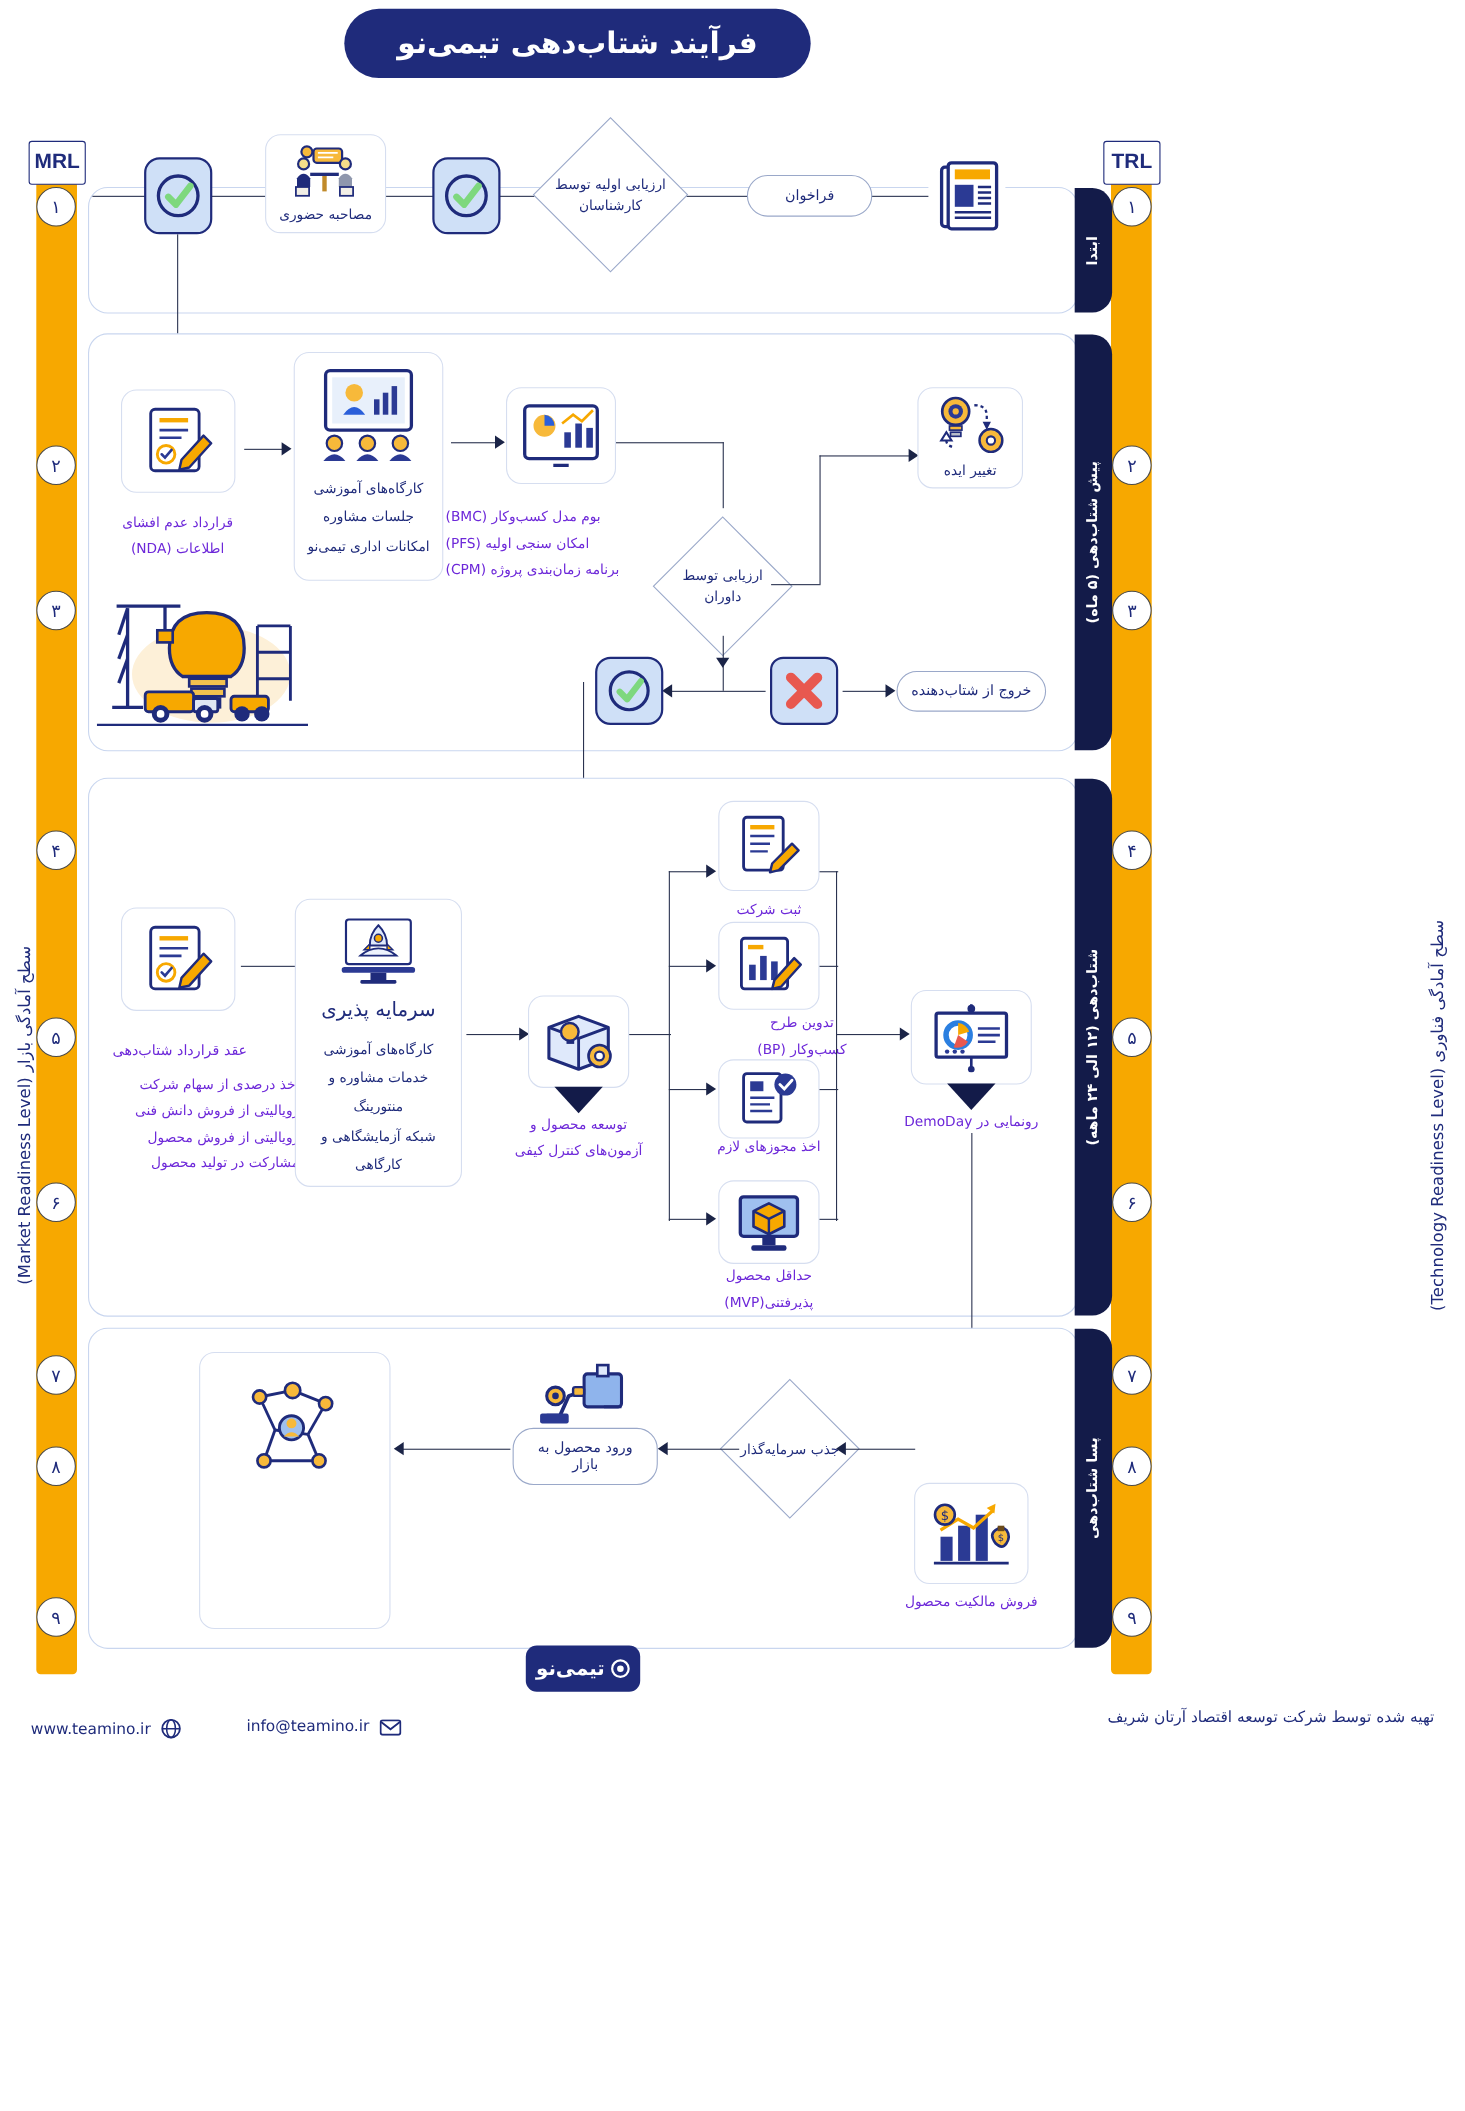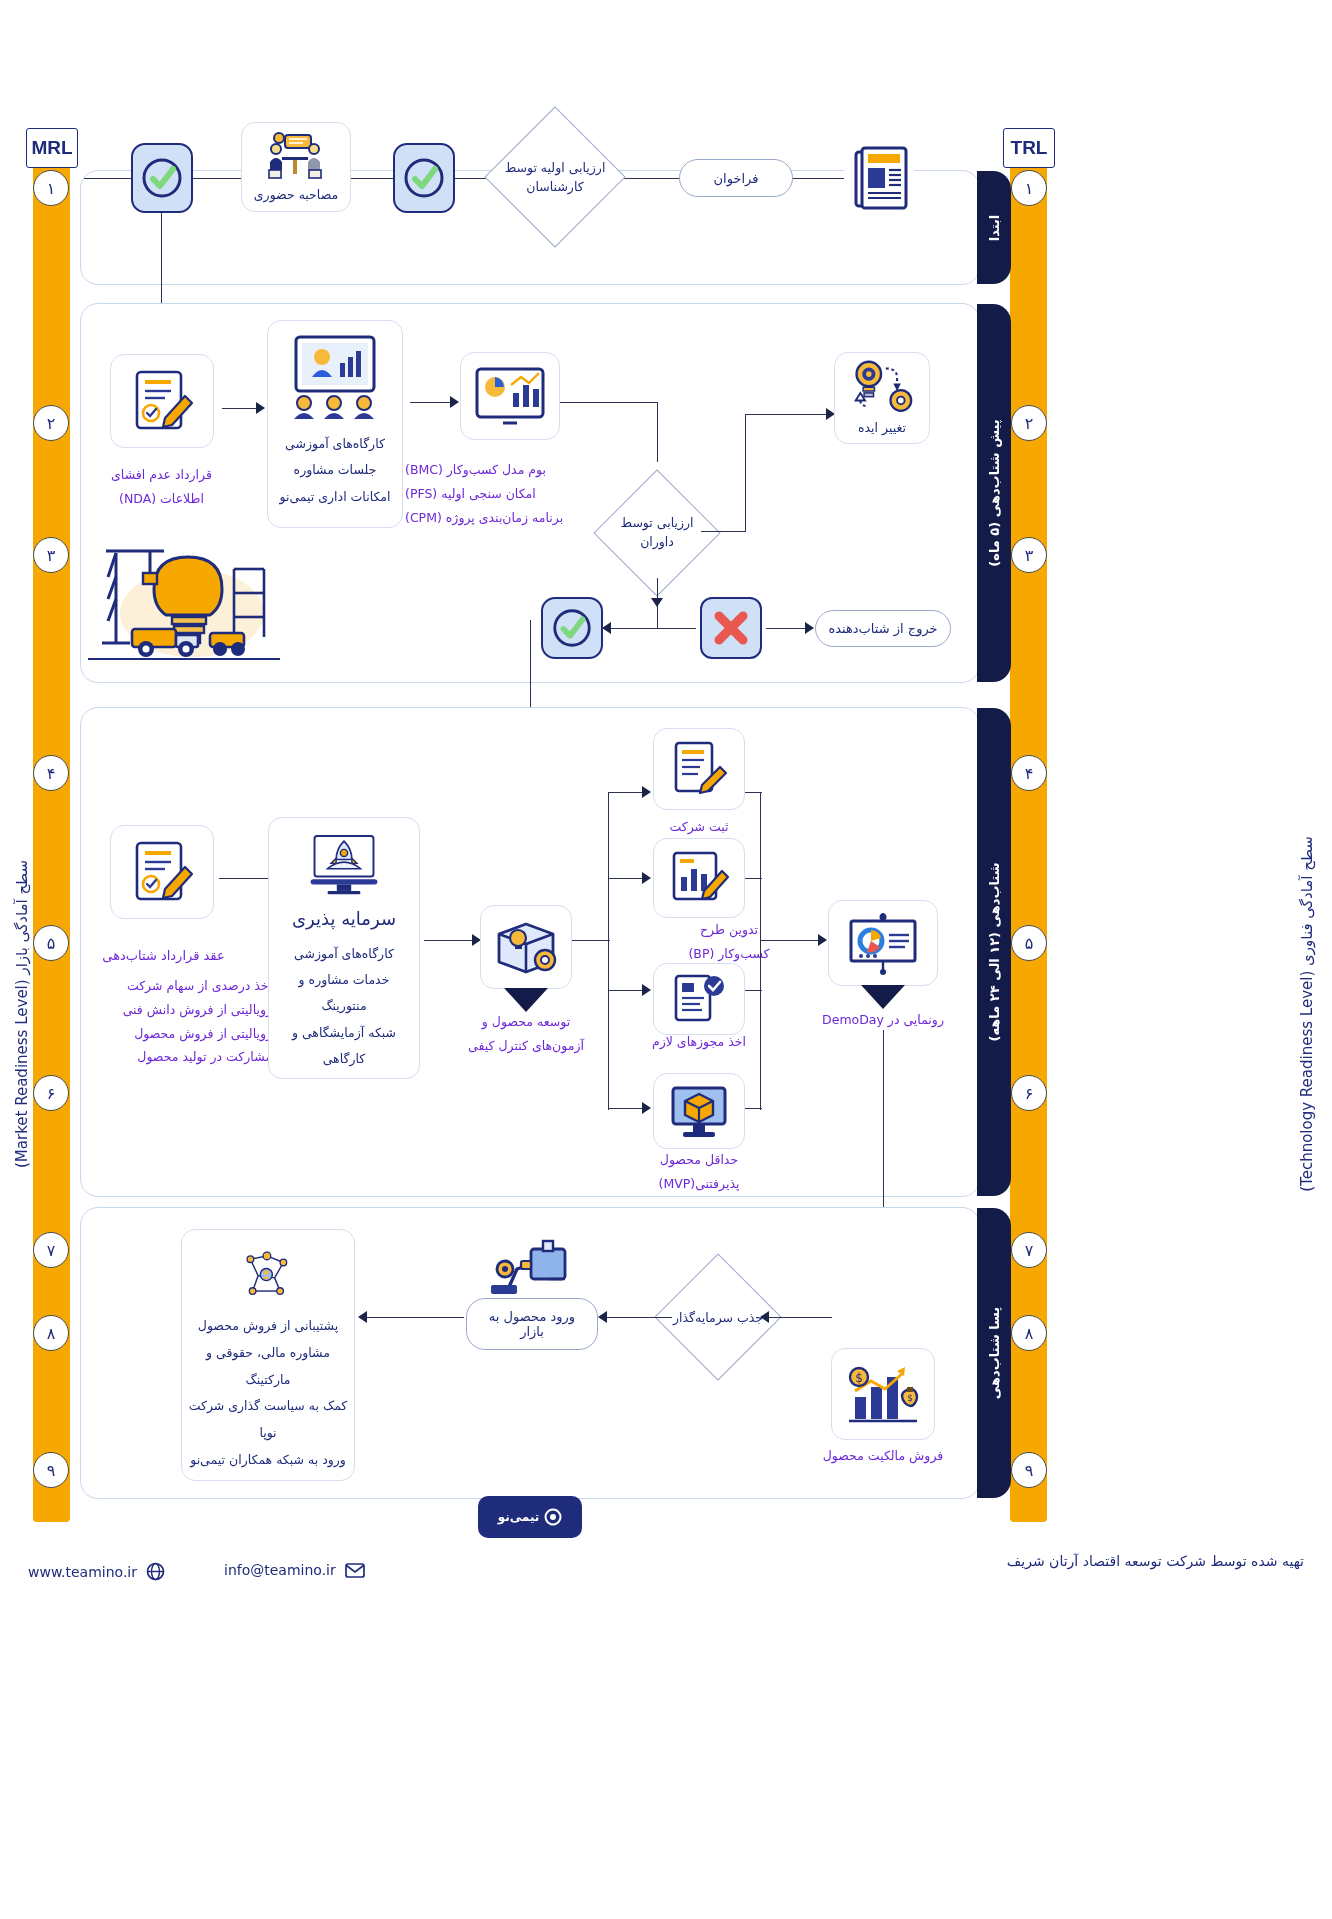--- a/index.html
+++ b/index.html
@@ -116,31 +116,34 @@
   .arw.d { border-left: 6px solid transparent; border-right: 6px solid transparent; border-top: 9px solid #1b2447; }
   .bigarrow { position: absolute; width: 0; height: 0;
     border-left: 22px solid transparent; border-right: 22px solid transparent; border-top: 24px solid #131b49; }
 
   
   .footer-logo {
     position: absolute; left: 478px; top: 1496px; width: 104px; height: 42px;
     background: #1f2b7b; border-radius: 10px;
     display: flex; align-items: center; justify-content: center; gap: 5px;
   }
-  .footer-logo span { color: #fff; font-size: 12px; font-weight: bold; }
+  .footer-logo span { color: #fff; font-size: 18px; font-weight: bold; }
   .foot-item { position: absolute; display: flex; align-items: center; gap: 9px; color: #1f2b7b; font-size: 14px; }
   .foot-note { position: absolute; right: 28px; top: 1553px; color: #1f2b7b; font-size: 14px; }
 
   svg { display: block; }
 </style>
 </head>
 <body>
 
 <div id="root">
 
+  <div class="title-pill">
+    <span>فرآیند شتاب‌دهی تیمی‌نو</span>
+  </div>
 
   <div class="axis-caption left">سطح آمادگی بازار (Market Readiness Level)</div>
   <div class="axis-caption right">سطح آمادگی فناوری (Technology Readiness Level)</div>
 
   <div class="rail left"></div>
   <div class="rail right"></div>
   <div class="rail-cap left">MRL</div>
   <div class="rail-cap right">TRL</div>
 
   <div class="lvl left" style="top:170px">۱</div>
@@ -656,27 +659,20 @@
       </g>
       <circle cx="56" cy="18" r="7" fill="#f7b93a" stroke="#1f2b7b" stroke-width="2.4"></circle>
       <circle cx="26" cy="24" r="6" fill="#f7b93a" stroke="#1f2b7b" stroke-width="2.4"></circle>
       <circle cx="86" cy="30" r="6" fill="#f7b93a" stroke="#1f2b7b" stroke-width="2.4"></circle>
       <circle cx="30" cy="82" r="6" fill="#f7b93a" stroke="#1f2b7b" stroke-width="2.4"></circle>
       <circle cx="80" cy="82" r="6" fill="#f7b93a" stroke="#1f2b7b" stroke-width="2.4"></circle>
       <circle cx="55" cy="52" r="11" fill="#9fc0ef" stroke="#1f2b7b" stroke-width="2.6"></circle>
       <circle cx="55" cy="48" r="4.5" fill="#f7b93a"></circle>
       <path d="M48 60 q7 -8 14 0 z" fill="#f7b93a"></path>
     </svg>
-    <div class="cap" style="margin-top:14px;line-height:2.15">
-      <div>پشتیبانی از فروش محصول</div>
-      <div>مشاوره مالی، حقوقی و مارکتینگ</div>
-      <div>کمک به سیاست گذاری شرکت</div>
-      <div>نوپا</div>
-      <div>ورود به شبکه همکاران تیمی‌نو</div>
-    </div>
   </div>
 
   <div class="footer-logo">
     <svg width="18" height="18" viewBox="0 0 18 18">
       <circle cx="9" cy="9" r="7.5" fill="none" stroke="#fff" stroke-width="2"></circle>
       <circle cx="9" cy="9" r="3" fill="#fff"></circle>
     </svg>
     <span>تیمی‌نو</span>
   </div>
 

